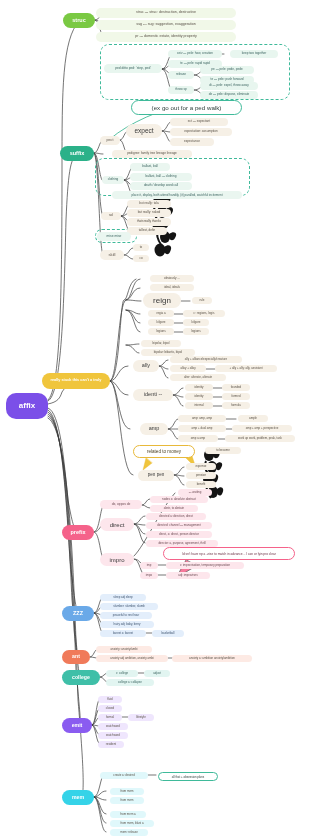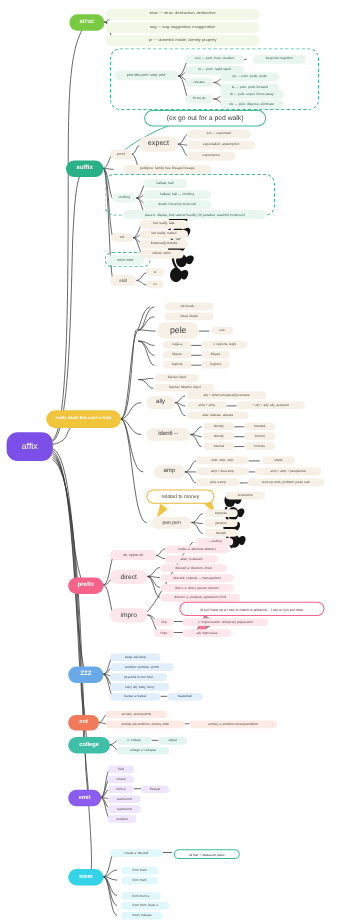--- a/index.html
+++ b/index.html
@@ -15,21 +15,21 @@
   .node {
     position:absolute;
     display:flex; align-items:center; justify-content:center;
     border-radius:999px;
     white-space:nowrap;
     line-height:1;
     text-align:center;
     overflow:hidden;
   }
   .root {
-    background:#7b4fe8; color:#ffffff; font-weight:normal;
+    background:#7b4fe8; color:#ffffff; font-weight:bold;
     border-radius:10px;
   }
   .branch { color:#ffffff; font-weight:bold; }
   .leaf { color:#5a5248; }
   .leaf-pink { color:#6b4a52; }
   .leaf-blue { color:#3f5570; }
   .leaf-teal { color:#3c6460; }
   .big { font-weight:normal; color:#3a3a3a; }
 
   .dashbox {
@@ -269,21 +269,21 @@
       <div class="node leaf" style="background: rgb(246, 240, 230); font-size: 3.1px; left: 127px; top: 209px; width: 44px; height: 8px;">but really: naked</div>
       <div class="node leaf" style="background: rgb(246, 240, 230); font-size: 3.1px; left: 127px; top: 218px; width: 44px; height: 8px;">thatsreally thanks</div>
       <div class="node leaf" style="background: rgb(246, 240, 230); font-size: 3.1px; left: 127px; top: 227px; width: 40px; height: 8px;">tallest, defin</div>
       <div class="node leaf-teal" style="background: rgb(234, 246, 240); font-size: 3.3px; left: 97px; top: 232px; width: 34px; height: 9px;">mise mise</div>
       <div class="node leaf" style="background: rgb(246, 240, 230); font-size: 4.2px; left: 100px; top: 250px; width: 24px; height: 10px;">skill</div>
       <div class="node leaf" style="background: rgb(246, 240, 230); font-size: 3px; left: 133px; top: 244px; width: 16px; height: 7px;">to</div>
       <div class="node leaf" style="background: rgb(246, 240, 230); font-size: 3px; left: 133px; top: 255px; width: 16px; height: 7px;">co</div>
       <div class="node branch" style="background: rgb(240, 197, 60); font-size: 3.8px; left: 42px; top: 373px; width: 68px; height: 16px;">really stuck this can't a truly</div>
       <div class="node leaf" style="background: rgb(246, 240, 230); font-size: 3px; left: 150px; top: 275px; width: 44px; height: 7px;">obviously ...</div>
       <div class="node leaf" style="background: rgb(246, 240, 230); font-size: 3px; left: 150px; top: 284px; width: 44px; height: 7px;">ideal, ideals</div>
-      <div class="node big" style="background: rgb(246, 240, 230); font-size: 8px; left: 143px; top: 293px; width: 38px; height: 15px;">pele</div>
+      <div class="node big" style="background: rgb(246, 240, 230); font-size: 8px; left: 143px; top: 293px; width: 38px; height: 15px;">reign</div>
       <div class="node leaf" style="background: rgb(246, 240, 230); font-size: 3px; left: 192px; top: 297px; width: 20px; height: 7px;">rule</div>
       <div class="node leaf" style="background: rgb(246, 240, 230); font-size: 3px; left: 148px; top: 310px; width: 26px; height: 7px;">regia a</div>
       <div class="node leaf" style="background: rgb(246, 240, 230); font-size: 3px; left: 183px; top: 310px; width: 42px; height: 7px;">c: regions, legis</div>
       <div class="node leaf" style="background: rgb(246, 240, 230); font-size: 3px; left: 148px; top: 319px; width: 26px; height: 7px;">kilgore</div>
       <div class="node leaf" style="background: rgb(246, 240, 230); font-size: 3px; left: 183px; top: 319px; width: 26px; height: 7px;">kilgore</div>
       <div class="node leaf" style="background: rgb(246, 240, 230); font-size: 3px; left: 148px; top: 328px; width: 26px; height: 7px;">legions</div>
       <div class="node leaf" style="background: rgb(246, 240, 230); font-size: 3px; left: 183px; top: 328px; width: 26px; height: 7px;">legions</div>
       <div class="node leaf" style="background: rgb(246, 240, 230); font-size: 3px; left: 141px; top: 340px; width: 40px; height: 7px;">bipolar, bipol</div>
       <div class="node leaf" style="background: rgb(246, 240, 230); font-size: 3px; left: 141px; top: 349px; width: 54px; height: 7px;">bipolar: bibartic, bipol</div>
       <div class="node big" style="background: rgb(246, 240, 230); font-size: 5.5px; left: 133px; top: 360px; width: 26px; height: 12px;">ally</div>

